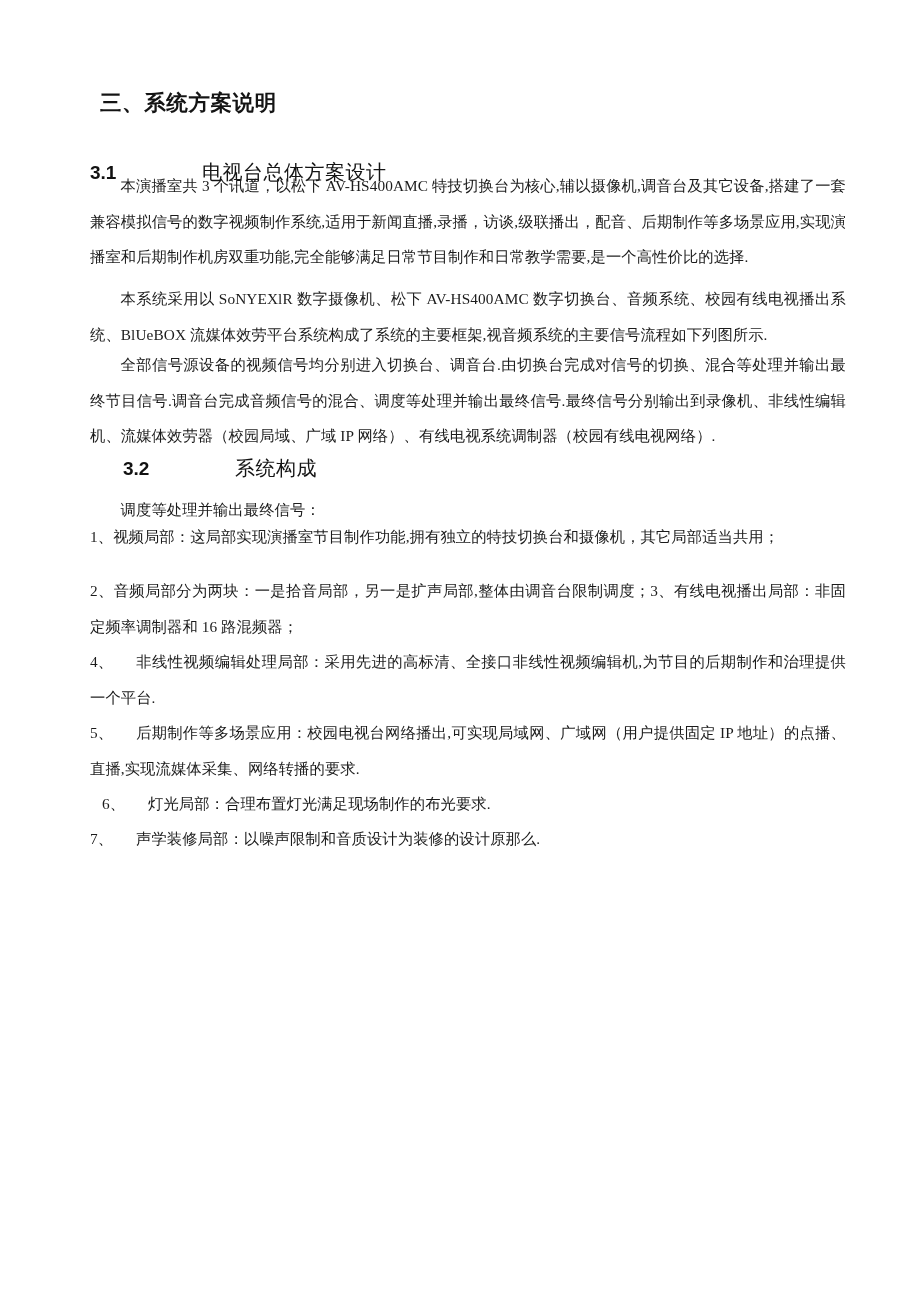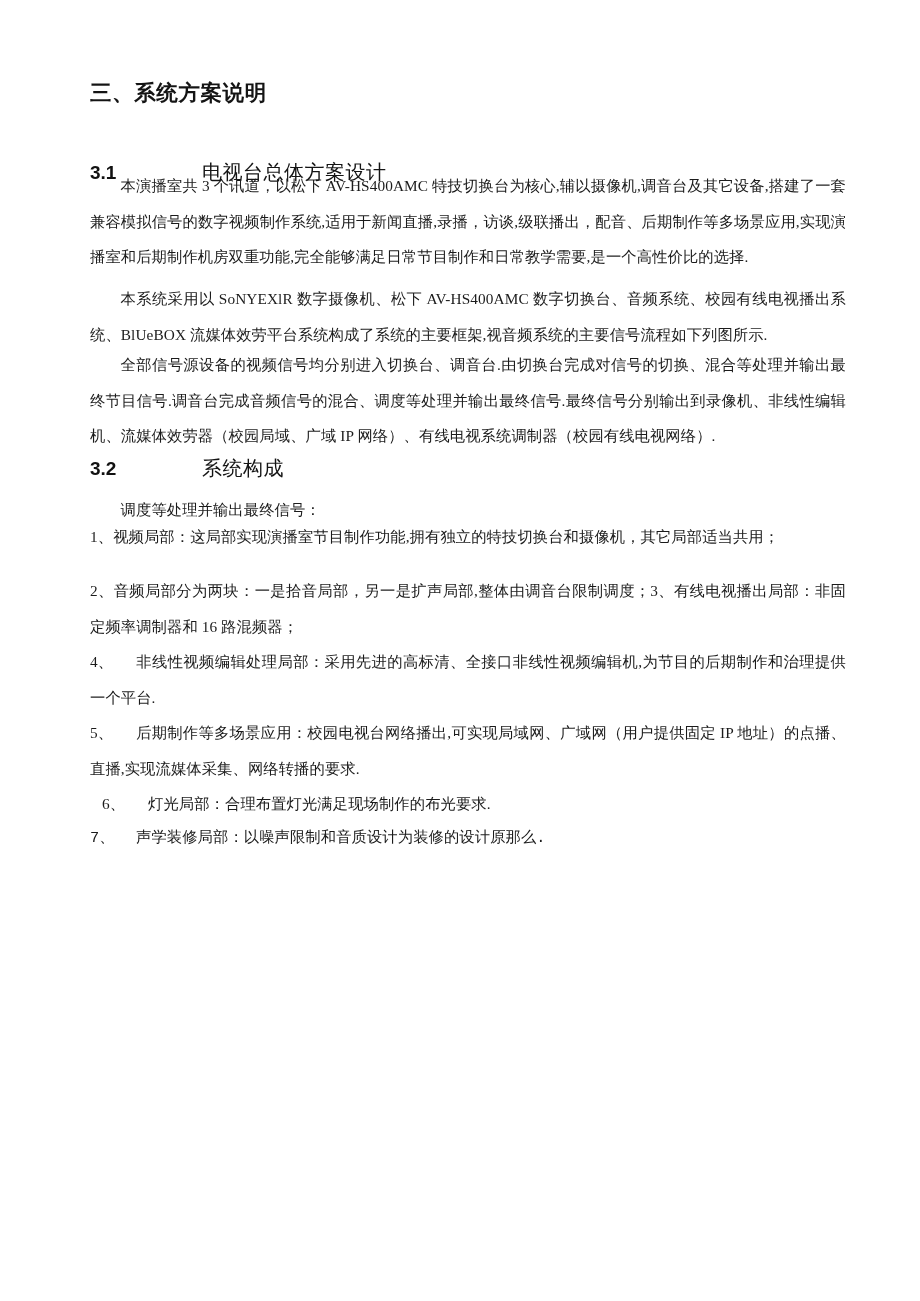--- a/index.html
+++ b/index.html
@@ -33,21 +33,21 @@
     width: 756px;
   }
 
   
   .h-section {
     font-family: "Liberation Serif", "DejaVu Serif", serif;
     font-size: 21.5px;
     font-weight: 600;
     letter-spacing: 0.6px;
     color: #141414;
-    margin: 0;
+    margin: 10px;
     padding: 0;
     position: absolute;
     top: 78px;
     left: 0;
     white-space: nowrap;
   }
 
   .h-sub {
     position: absolute;
     left: 0;
@@ -67,21 +67,21 @@
   }
   .h-sub .txt {
     font-family: "Liberation Serif", "DejaVu Serif", serif;
     font-size: 20px;
     font-weight: 400;
     color: #141414;
     letter-spacing: 0.5px;
   }
 
   #h31 { top: 123px; margin-top: 36px; }
-  #h32 { top: 455px; }
+  #h32 { top: 455px; margin-left: 33px; }
 
   
   .para {
     position: absolute;
     left: 0;
     width: 756px;
     font-size: 15.3px;
     line-height: 35.5px;
     text-align: justify;
     text-justify: inter-character;
@@ -120,21 +120,21 @@
     display: inline-block;
     width: 46px;
     white-space: nowrap;
   }
 
   #li1 { top: 519px; }
   #li2 { top: 573px; }
   #li4 { top: 644px; }
   #li5 { top: 715px; }
   #li6 { top: 786px; margin-left: 12px; }
-  #li7 { top: 821px; font-family: Liberation Mono, monospace; }
+  #li7 { top: 821px; }
 </style>
 </head>
 <body>
 
 <div class="page">
   <div class="content">
 
     <h1 class="h-section" id="sec-heading">三、系统方案说明</h1>
 
     <h2 class="h-sub" id="h31">

